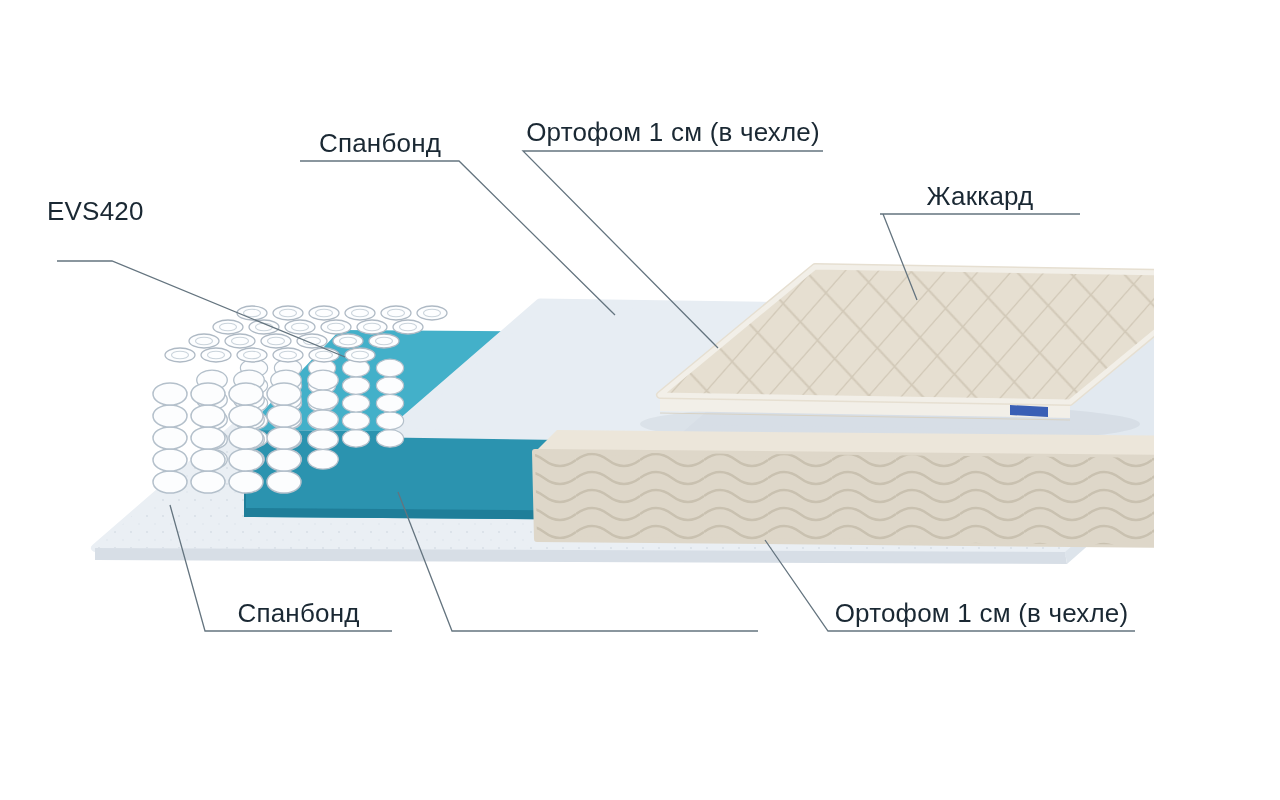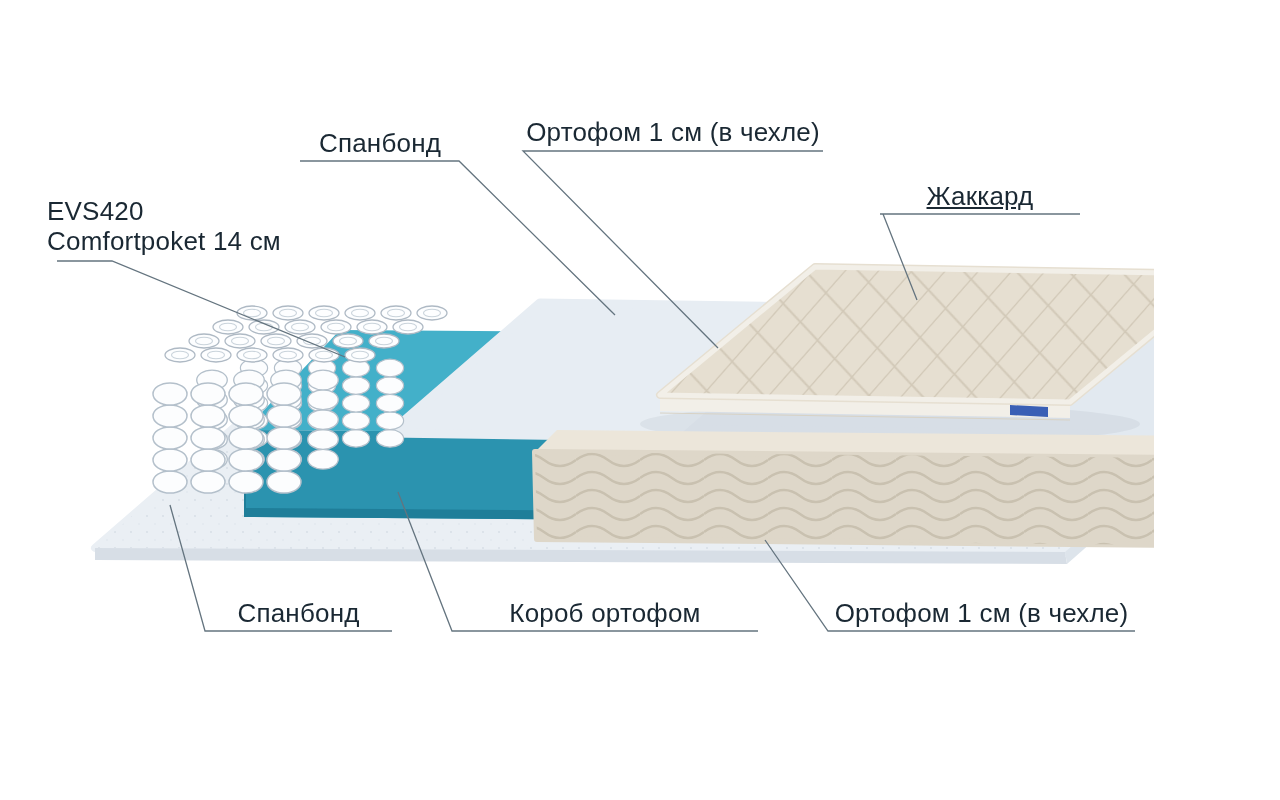--- a/index.html
+++ b/index.html
@@ -126,26 +126,24 @@
     <path d="M392 631 H205 L170 505" stroke="#64747f"></path>
     <path d="M758 631 H452 L398 492" stroke="#64747f"></path>
     <path d="M1135 631 H828 L765 540" stroke="#64747f"></path>
   </g>
 </svg>
 
   <div class="label center" style="left:300px;top:128px;width:160px;">Спанбонд</div>
 
   <div class="label center" style="left:523px;top:117px;width:300px;">Ортофом 1 см (в чехле)</div>
 
-  <div class="label center" style="left:880px;top:181px;width:200px;text-decoration:underline;">Жаккард</div>
+  <div class="label center" style="left:880px;top:181px;width:200px;">Жаккард</div>
 
   <div class="label" style="left:47px;top:196px;width:280px;">
     <div>EVS420</div>
-    <div>Comfortpoket 14 см</div>
   </div>
 
   <div class="label center" style="left:205px;top:598px;width:187px;">Спанбонд</div>
 
-  <div class="label center" style="left:452px;top:598px;width:306px;">Короб ортофом</div>
 
   <div class="label center" style="left:828px;top:598px;width:307px;">Ортофом 1 см (в чехле)</div>
 
 </div>
 
 </body></html>

